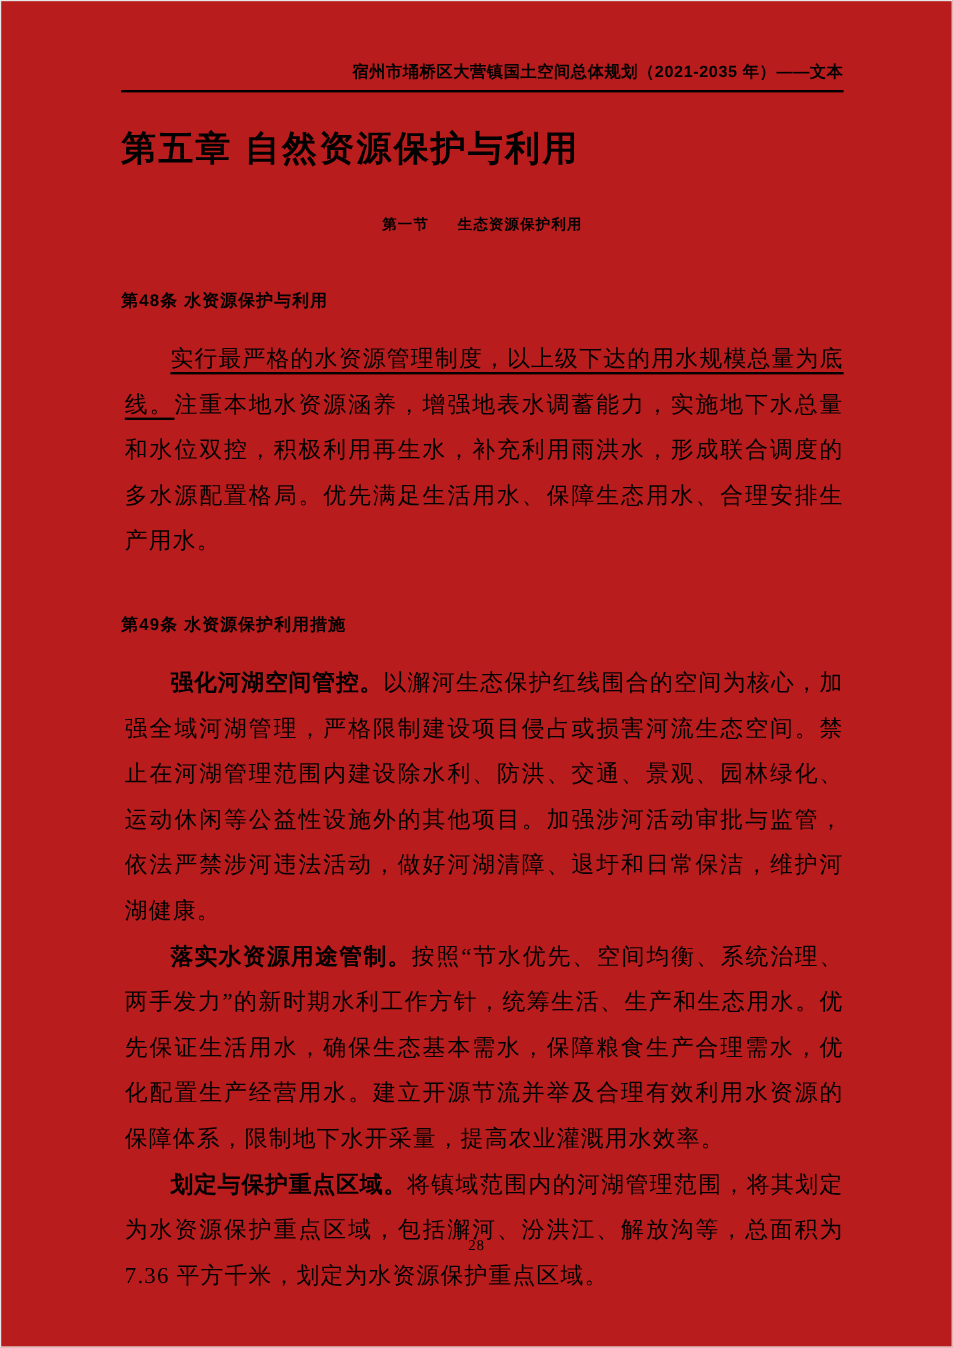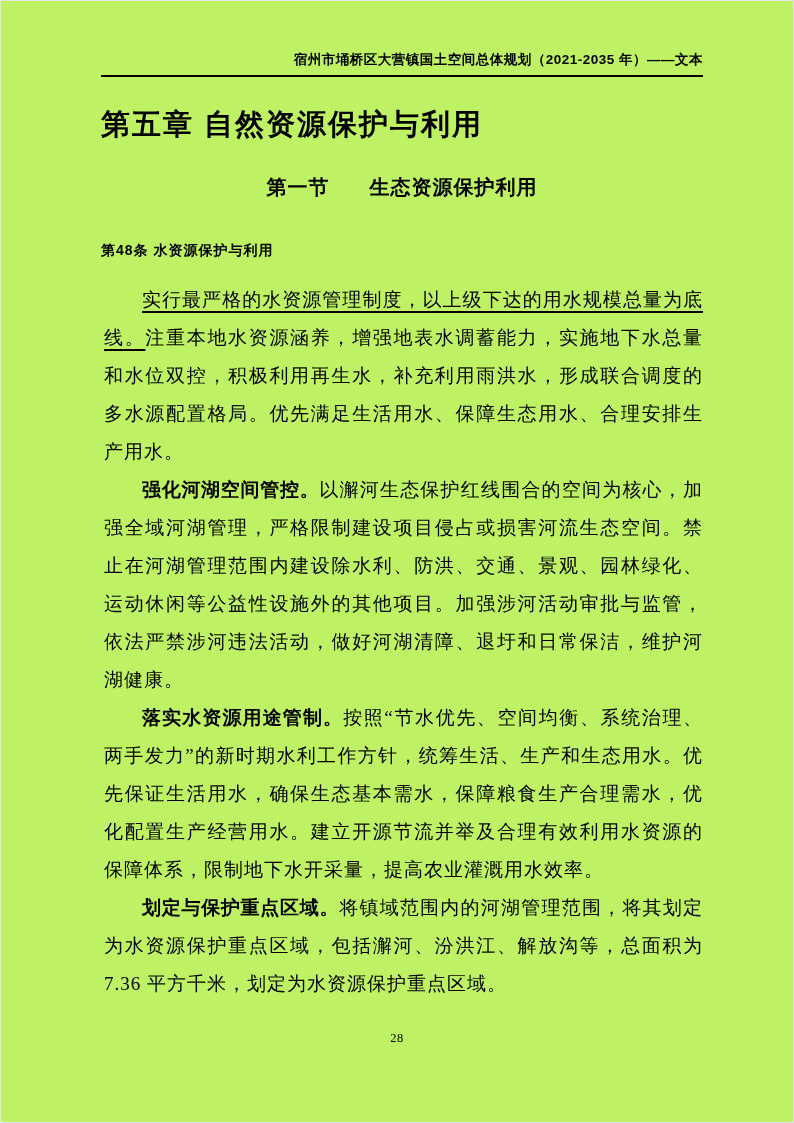--- a/index.html
+++ b/index.html
@@ -7,21 +7,21 @@
     padding: 0;
     background: #ffffff;
     font-family: "Liberation Serif", "DejaVu Serif", serif;
     color: #000;
   }
   .page {
     position: relative;
     width: 794px;
     height: 1123px;
     margin: 0 auto;
-    background: #bef264;
+    background: #b91c1c;
     box-sizing: border-box;
     border: 1px solid #e6e6e6;
     overflow: hidden;
   }
   .content {
     padding: 50px 90px 0 100px;
   }
   
   .running-header {
     text-align: right;
@@ -44,21 +44,21 @@
     font-weight: bold;
     font-size: 29px;
     letter-spacing: 2px;
     line-height: 38px;
   }
   .section-title {
     margin: 30px 0 0 0;
     text-align: center;
     font-family: "Liberation Sans", "DejaVu Sans", sans-serif;
     font-weight: bold;
-    font-size: 20px;
+    font-size: 12px;
     letter-spacing: 1px;
     line-height: 28px;
   }
   .section-title .section-number {
     margin-right: 2em;
   }
   
   .article-heading {
     margin: 36px 0 0 0;
     font-family: "Liberation Sans", "DejaVu Sans", sans-serif;
@@ -114,20 +114,21 @@
     <h2 class="section-title">
       <span class="section-number">第一节</span><span>生态资源保护利用</span>
     </h2>
 
     <h3 class="article-heading">第48条 水资源保护与利用</h3>
 
     <p class="body-para">
       <span class="lead-underline">实行最严格的水资源管理制度，以上级下达的用水规模总量为底线。</span><span>注重本地水资源涵养，增强地表水调蓄能力，实施地下水总量和水位双控，积极利用再生水，补充利用雨洪水，形成联合调度的多水源配置格局。优先满足生活用水、保障生态用水、合理安排生产用水。</span>
     </p>
 
+    <h3 class="article-heading">第49条 水资源保护利用措施</h3>
 
     <p class="body-para">
       <strong class="lead-bold">强化河湖空间管控。</strong><span>以澥河生态保护红线围合的空间为核心，加强全域河湖管理，严格限制建设项目侵占或损害河流生态空间。禁止在河湖管理范围内建设除水利、防洪、交通、景观、园林绿化、运动休闲等公益性设施外的其他项目。加强涉河活动审批与监管，依法严禁涉河违法活动，做好河湖清障、退圩和日常保洁，维护河湖健康。</span>
     </p>
 
     <p class="body-para">
       <strong class="lead-bold">落实水资源用途管制。</strong><span>按照“节水优先、空间均衡、系统治理、两手发力”的新时期水利工作方针，统筹生活、生产和生态用水。优先保证生活用水，确保生态基本需水，保障粮食生产合理需水，优化配置生产经营用水。建立开源节流并举及合理有效利用水资源的保障体系，限制地下水开采量，提高农业灌溉用水效率。</span>
     </p>
 
     <p class="body-para">

